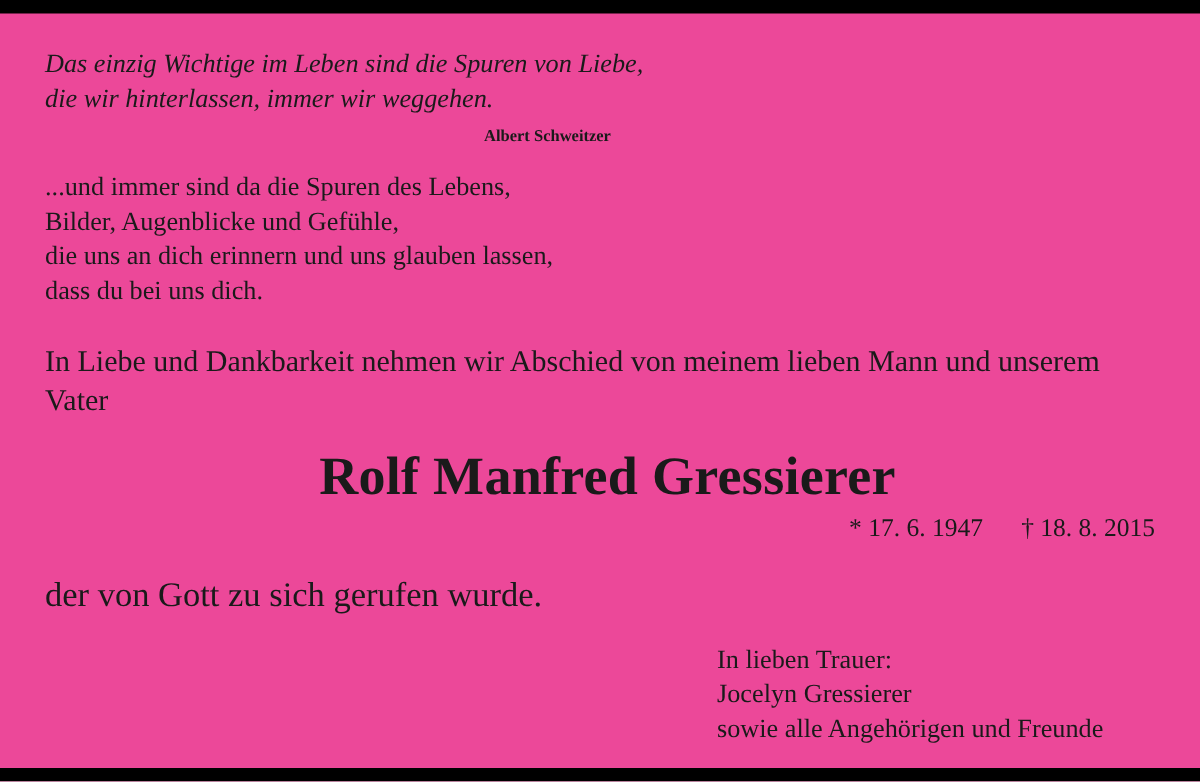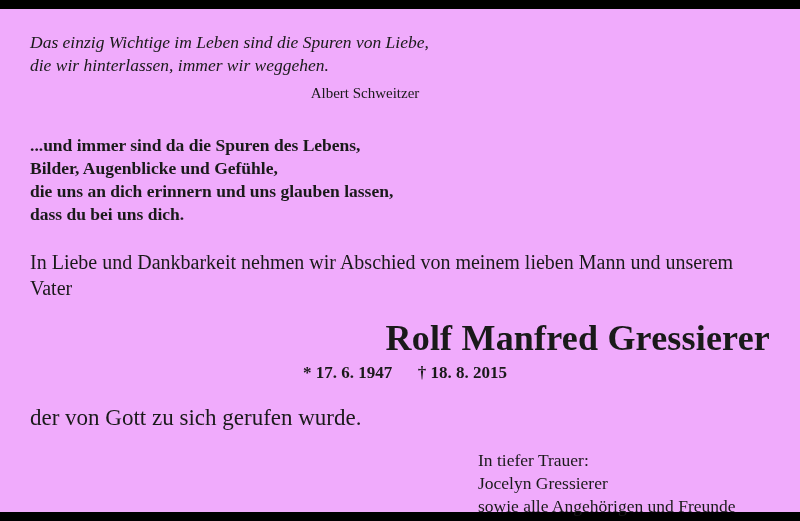--- a/index.html
+++ b/index.html
@@ -11,70 +11,70 @@
     width: 800px;
     height: 521px;
     font-family: "Liberation Serif", serif;
     color: #1a1a1a;
     overflow: hidden;
   }
   .obituary {
     box-sizing: border-box;
     width: 800px;
     height: 521px;
-    background: #f0abfc;
+    background: #ec4899;
     border-top: 9px solid #000000;
     border-bottom: 9px solid #000000;
     border-left: 0;
     border-right: 0;
     padding: 20px 30px 0 30px;
     position: relative;
   }
   .quote {
     font-style: italic;
     font-size: 17.5px;
     line-height: 1.30;
     margin-top: 2px;
   }
   .quote-line {
     display: block;
     white-space: pre;
   }
   .attribution {
     text-align: center;
-    font-size: 15px;
+    font-size: 11px;
     margin-top: 8px;
     padding-right: 70px;
+    font-weight: bold;
   }
   .poem {
-    margin-top: 32px;
+    margin-top: 16px;
     font-size: 17.5px;
     line-height: 1.33;
-    font-weight: bold;
   }
   .poem-line {
     display: block;
     white-space: pre;
   }
   .intro {
     margin-top: 22px;
     font-size: 20px;
     line-height: 1.3;
   }
   .name {
-    text-align: right;
+    text-align: center;
     font-weight: bold;
     font-size: 36px;
     letter-spacing: 0.2px;
     margin-top: 16px;
     padding-left: 10px;
   }
   .dates {
-    text-align: center;
-    font-weight: bold;
+    text-align: right;
+    font-weight: normal;
     font-size: 17px;
     margin-top: 4px;
     padding-left: 10px;
     white-space: pre;
   }
   .after-dates {
     margin-top: 22px;
     font-size: 23px;
   }
   .mourners {
@@ -118,21 +118,21 @@
 
   <div class="intro">In Liebe und Dankbarkeit nehmen wir Abschied von meinem lieben Mann und unserem Vater</div>
 
   <div class="name">Rolf Manfred Gressierer</div>
 
   <div class="dates">* 17. 6. 1947      † 18. 8. 2015</div>
 
   <div class="after-dates">der von Gott zu sich gerufen wurde.</div>
 
   <div class="mourners">
-    <span class="mourner-line">In tiefer Trauer:</span>
+    <span class="mourner-line">In lieben Trauer:</span>
     <span class="mourner-line">Jocelyn Gressierer</span>
     <span class="mourner-line">sowie alle Angehörigen und Freunde</span>
   </div>
 
   <div class="funeral">
     <span class="funeral-line">Beerdigung am Dienstag, dem 25. August 2015, um 13 Uhr auf dem Friedhof in Stuttgart-</span>
 
   </div>
 
 </div>

